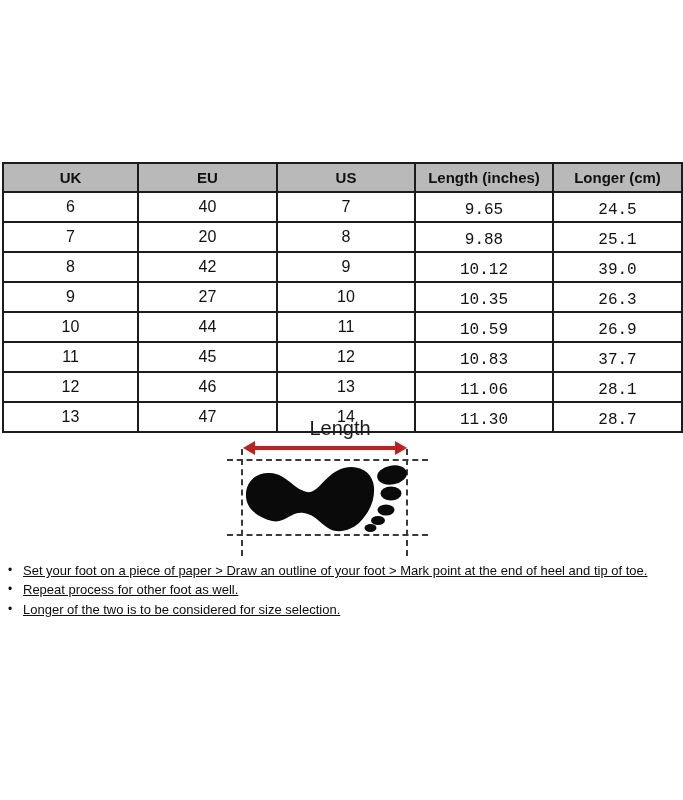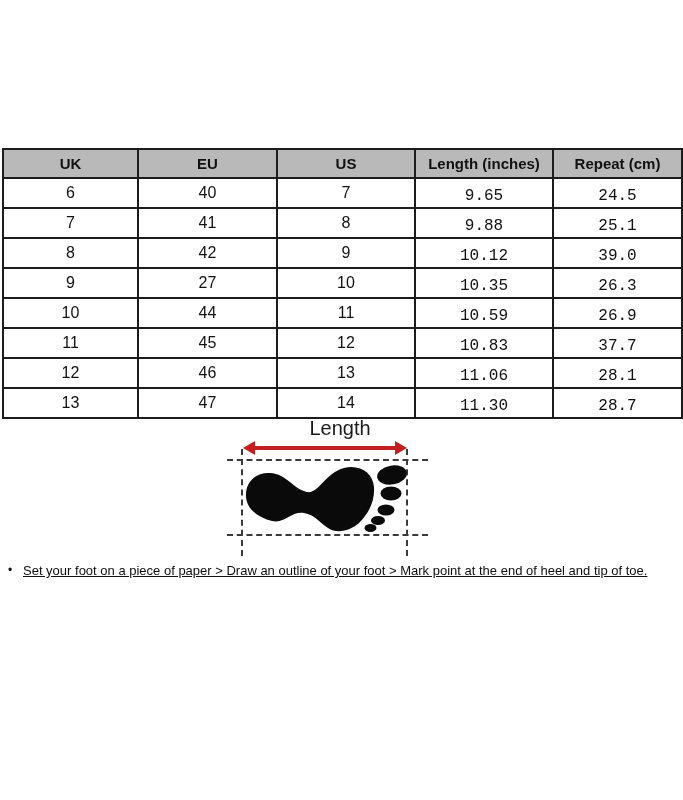--- a/index.html
+++ b/index.html
@@ -15,21 +15,21 @@
     position:relative;
     width:683px;height:800px;
     background:#ffffff;
     font-family:"Liberation Sans", sans-serif;
     color:var(--text-color);
     overflow:hidden;
   }
 
   
   table.size-table{
-    position:absolute;left:2px;top:148px;width:679px;
+    position:absolute;left:2px;top:162px;width:679px;
     border-collapse:collapse;table-layout:fixed;padding-left:16px;
   }
   table.size-table th, table.size-table td{
     border:2px solid var(--border-color);
     text-align:center;
     padding:0;
     overflow:hidden;
   }
   table.size-table th{
     background:var(--header-bg);
@@ -99,34 +99,34 @@
       <col style="width:138px">
       <col style="width:138px">
       <col style="width:129px">
     </colgroup>
     <thead>
       <tr>
           <th>UK</th>
           <th>EU</th>
           <th>US</th>
           <th>Length (inches)</th>
-          <th>Repeat (cm)</th>
+          <th>Longer (cm)</th>
         </tr>
     </thead>
     <tbody>
         <tr>
           <td>6</td>
           <td>40</td>
           <td>7</td>
           <td class="low">9.65</td>
           <td class="low">24.5</td>
         </tr>
         <tr>
           <td>7</td>
-          <td>41</td>
+          <td>20</td>
           <td>8</td>
           <td class="low">9.88</td>
           <td class="low">25.1</td>
         </tr>
         <tr>
           <td>8</td>
           <td>42</td>
           <td>9</td>
           <td class="low">10.12</td>
           <td class="low">39.0</td>
@@ -195,15 +195,17 @@
       C 17 57, 7 49, 6 37 Z"></path>
     <ellipse fill="currentColor" cx="152" cy="15" rx="15" ry="9.5" transform="rotate(-10 152 15)"></ellipse>
     <ellipse fill="currentColor" cx="151" cy="33.5" rx="10.5" ry="7"></ellipse>
     <ellipse fill="currentColor" cx="146" cy="50" rx="8.5" ry="5.5"></ellipse>
     <ellipse fill="currentColor" cx="138" cy="60.5" rx="7" ry="4.6"></ellipse>
     <ellipse fill="currentColor" cx="130.5" cy="68" rx="6" ry="4"></ellipse>
   </svg>
 
   <ul class="instructions">
       <li>Set your foot on a piece of paper &gt; Draw an outline of your foot &gt; Mark point at the end of heel and tip of toe.</li>
+      <li>Repeat process for other foot as well.</li>
+      <li>Longer of the two is to be considered for size selection.</li>
     </ul>
 
 </div>
 
 </body></html>

